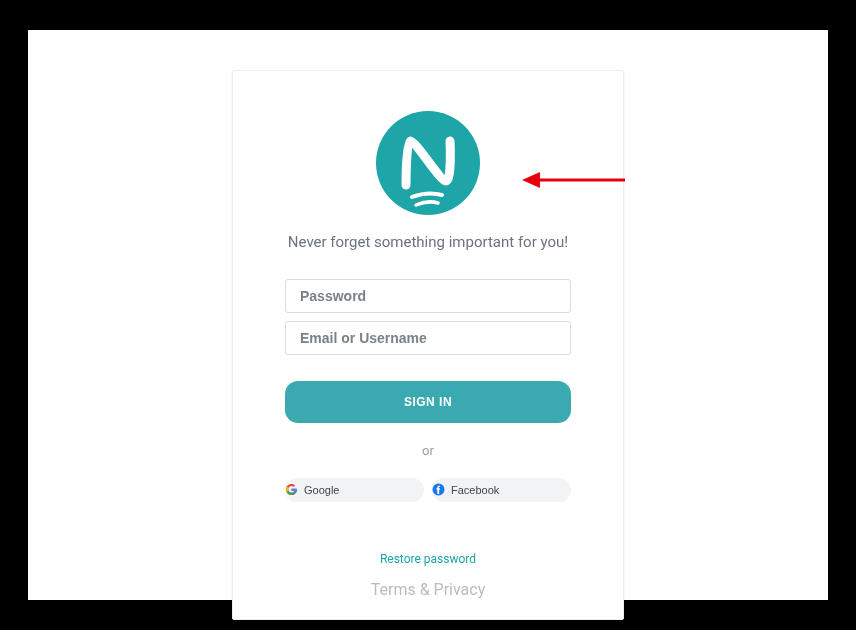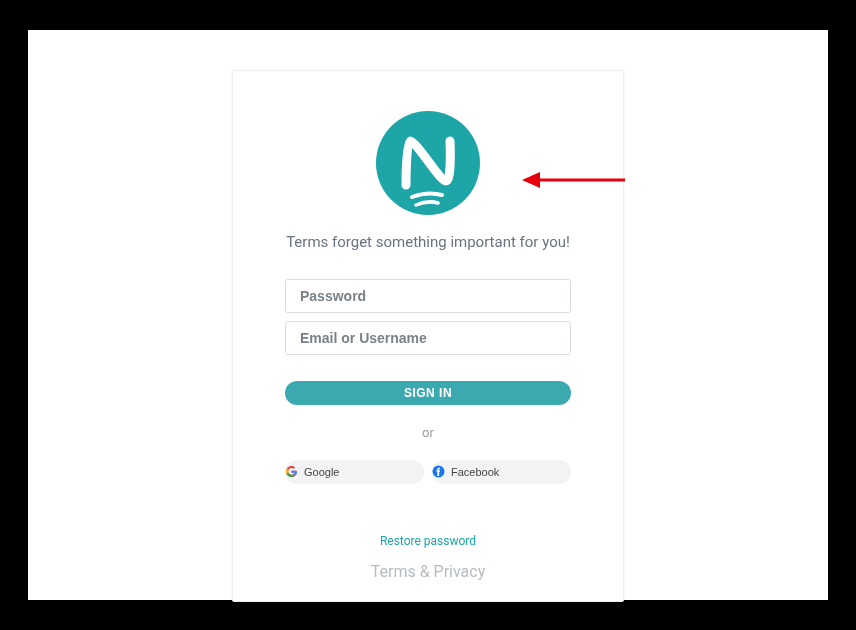--- a/index.html
+++ b/index.html
@@ -78,21 +78,21 @@
       background: #fff;
     }
 
     .field::placeholder {
       color: #7a8189;
       font-weight: 600;
     }
 
     .signin-btn {
       width: 100%;
-      height: 24px;
+      height: 42px;
       background: #3aa9b0;
       border: none;
       border-radius: 13px;
       color: #fff;
       font-size: 12px;
       font-weight: 600;
       letter-spacing: 0.5px;
       cursor: pointer;
       margin-top: 18px;
     }
@@ -161,21 +161,21 @@
     <div class="logo-wrap">
       <div class="logo-circle">
         <svg width="104" height="104" viewBox="0 0 104 104">
           <path d="M 30 74 C 30 74 30 30 34 30 C 40 30 64 70 70 70 C 76 70 74 30 74 30" stroke="#fff" stroke-width="9" stroke-linecap="round" stroke-linejoin="round" fill="none"></path>
           <path d="M 36 86 Q 52 80 66 84" stroke="#fff" stroke-width="4" stroke-linecap="round" fill="none"></path>
           <path d="M 40 94 Q 52 89 62 92" stroke="#fff" stroke-width="3.5" stroke-linecap="round" fill="none"></path>
         </svg>
       </div>
     </div>
 
-    <div class="tagline">Terms forget something important for you!</div>
+    <div class="tagline">Never forget something important for you!</div>
 
     <input type="password" class="field" placeholder="Password" style="">
 
     <input type="text" class="field" placeholder="Email or Username" style="">
 
     <button class="signin-btn">SIGN IN</button>
 
     <div class="divider">or</div>
 
     <div class="social-row">

